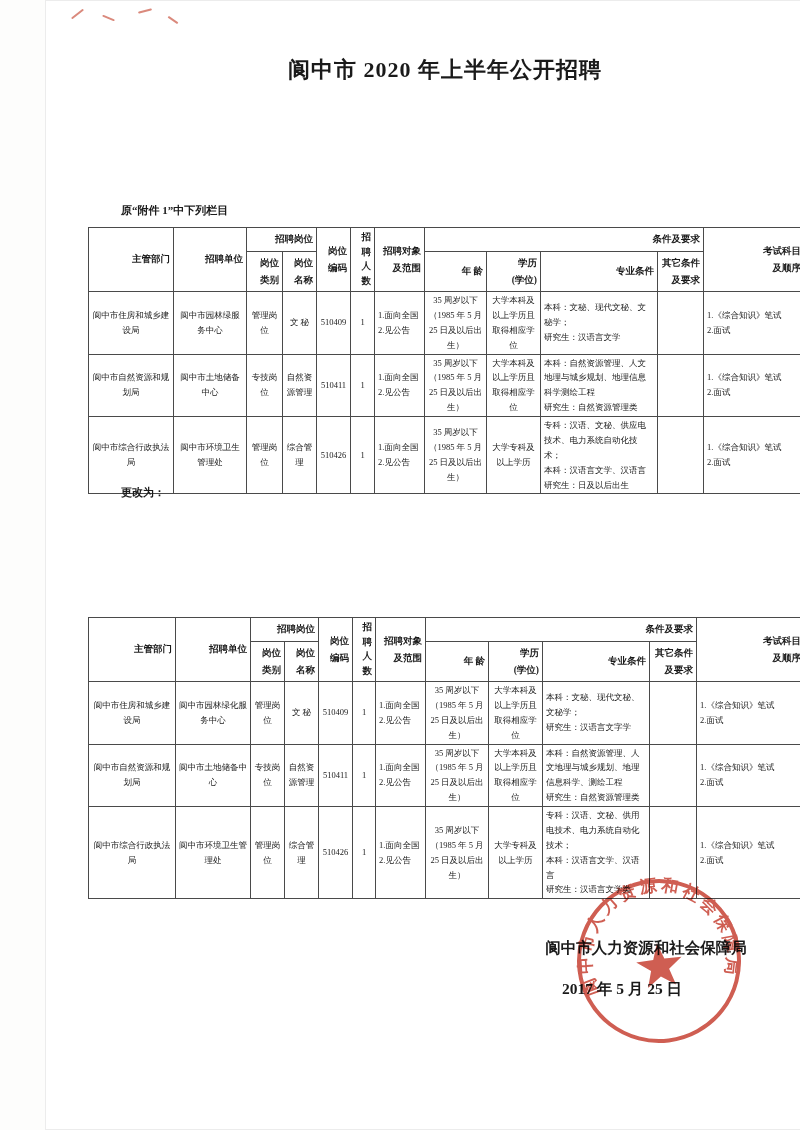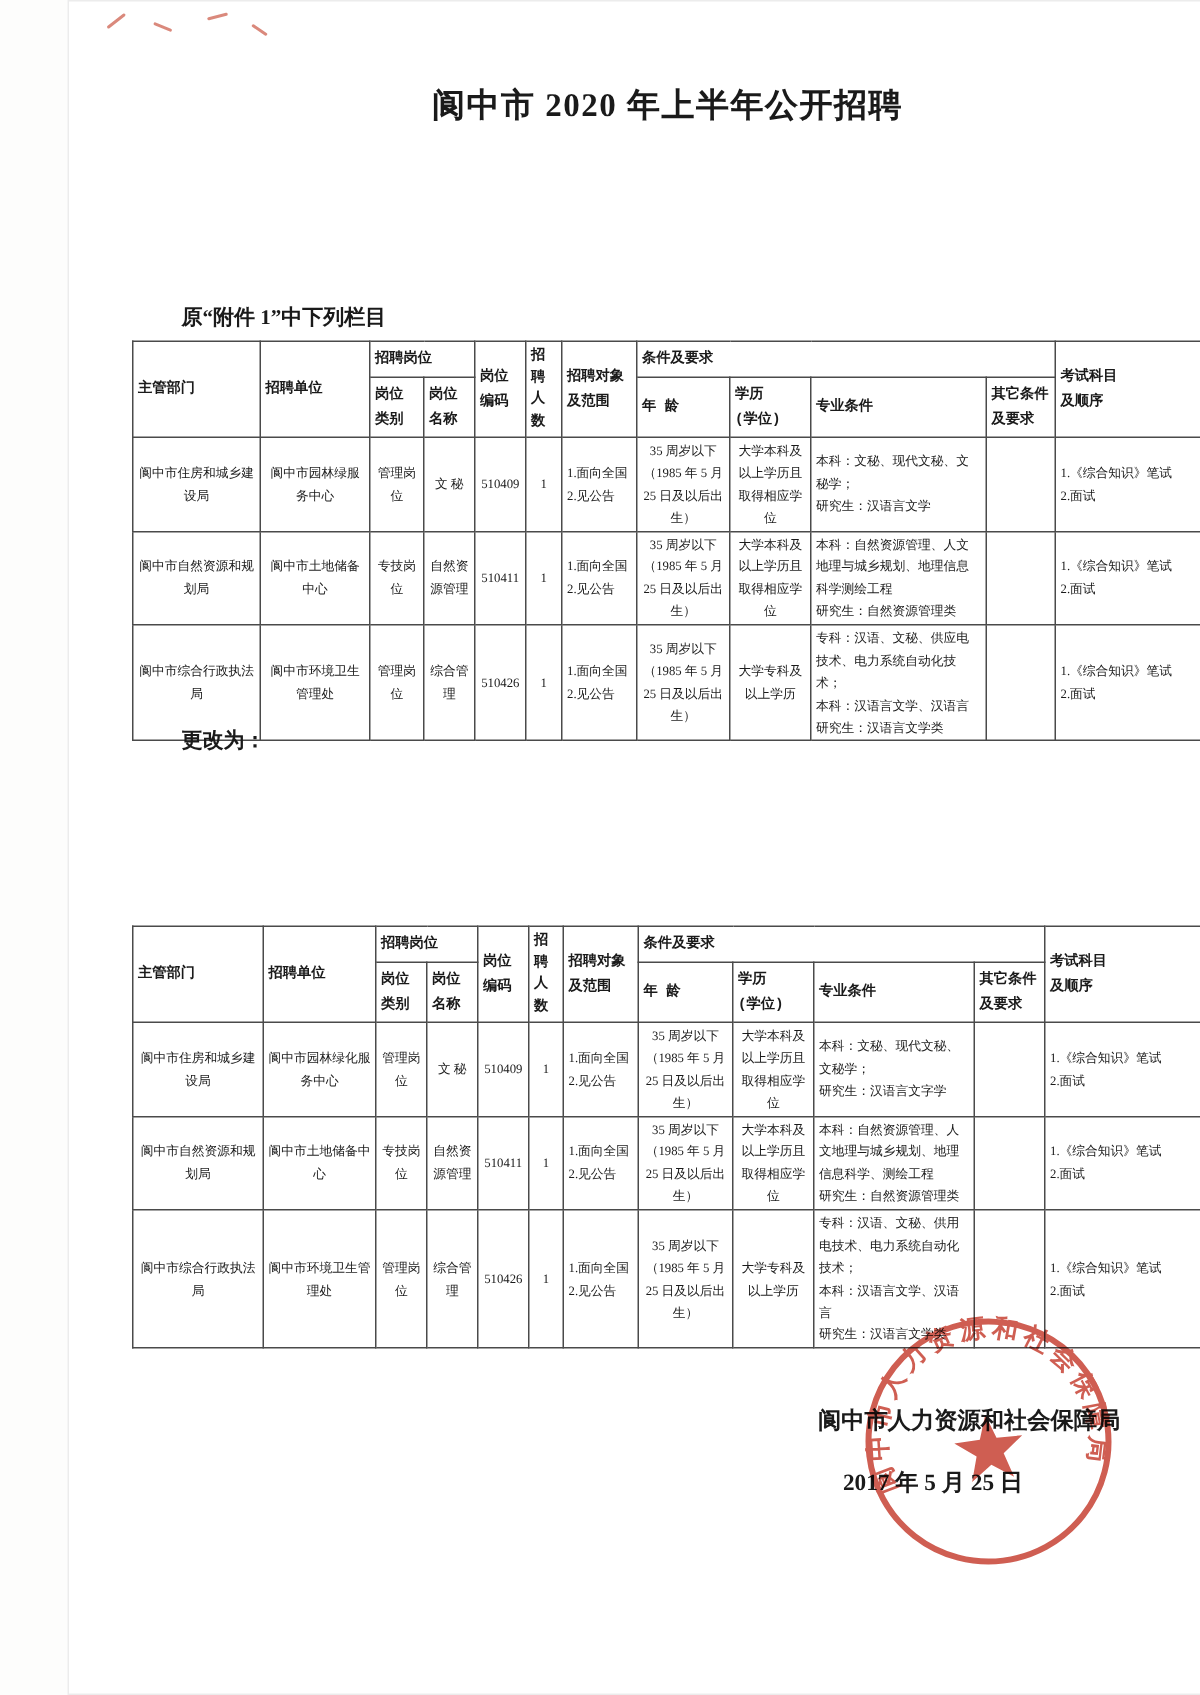--- a/index.html
+++ b/index.html
@@ -3,29 +3,29 @@
 <meta charset="utf-8">
 <style>
   html,body{margin:0;padding:0;}
   body{width:800px;height:1130px;background:#fdfdfc;font-family:"Liberation Serif", serif;color:#1a1a1a;}
   .page{position:relative;width:800px;height:1130px;background:#fff;border:1px solid #ececec;box-sizing:border-box;overflow:hidden;margin-left:45px;}
 
   .scan-mark{position:absolute;background:#c64a35;opacity:.65;border-radius:1px;}
 
   .title{position:absolute;top:50px;left:0;width:100%;text-align:center;font-size:22px;font-weight:700;line-height:37px;letter-spacing:1px;}
   .para{position:absolute;top:143px;left:40px;width:720px;font-size:15.5px;font-weight:600;line-height:38px;text-indent:2em;}
-  .line-label{position:absolute;left:75px;font-size:14px;font-weight:600;}
+  .line-label{position:absolute;left:75px;font-size:11px;font-weight:600;}
   .label-original{top:202px;}
   .label-changed{top:484px;}
 
   table.doc{position:absolute;left:42px;border-collapse:collapse;table-layout:fixed;width:716px;background:#fff;}
   .t1{top:226px;}
   .t2{top:616px;}
   table.doc th,table.doc td{border:1px solid #4a4a4a;padding:1px 3px;vertical-align:middle;white-space:pre-line;overflow:hidden;}
-  table.doc th{font-size:9.5px;font-weight:700;text-align:left;line-height:1.7;font-family:Liberation Mono, monospace;}
+  table.doc th{font-size:9.5px;font-weight:700;text-align:right;line-height:1.7;}
   table.doc td{font-size:8.5px;line-height:1.75;text-align:center;}
   table.doc td.al{text-align:left;}
   thead tr.h1{height:24px;}
   thead tr.h2{height:40px;}
   tbody tr{height:62px;}
   .vtext{display:inline-block;width:1em;line-height:1.55;word-break:break-all;font-weight:700;}
 
   .footer{position:absolute;top:926px;left:440px;width:320px;text-align:center;font-size:15.5px;font-weight:600;line-height:41px;z-index:2;}
   .footer .date{margin-right:48px;}
 
@@ -131,21 +131,21 @@
           <td>管理岗位</td>
           <td>综合管理</td>
           <td>510426</td>
           <td>1</td>
           <td class="al">1.面向全国
 2.见公告</td>
           <td>35 周岁以下（1985 年 5 月 25 日及以后出生）</td>
           <td>大学专科及以上学历</td>
           <td class="al">专科：汉语、文秘、供应电技术、电力系统自动化技术；
 本科：汉语言文学、汉语言
-研究生：汉语言文学类</td>
+研究生：日及以后出生</td>
           <td></td>
           <td class="al">1.《综合知识》笔试
 2.面试</td>
         </tr>
       </tbody>
   </table>
 
   <div class="line-label label-changed">更改为：</div>
 
   <table class="doc t2">

